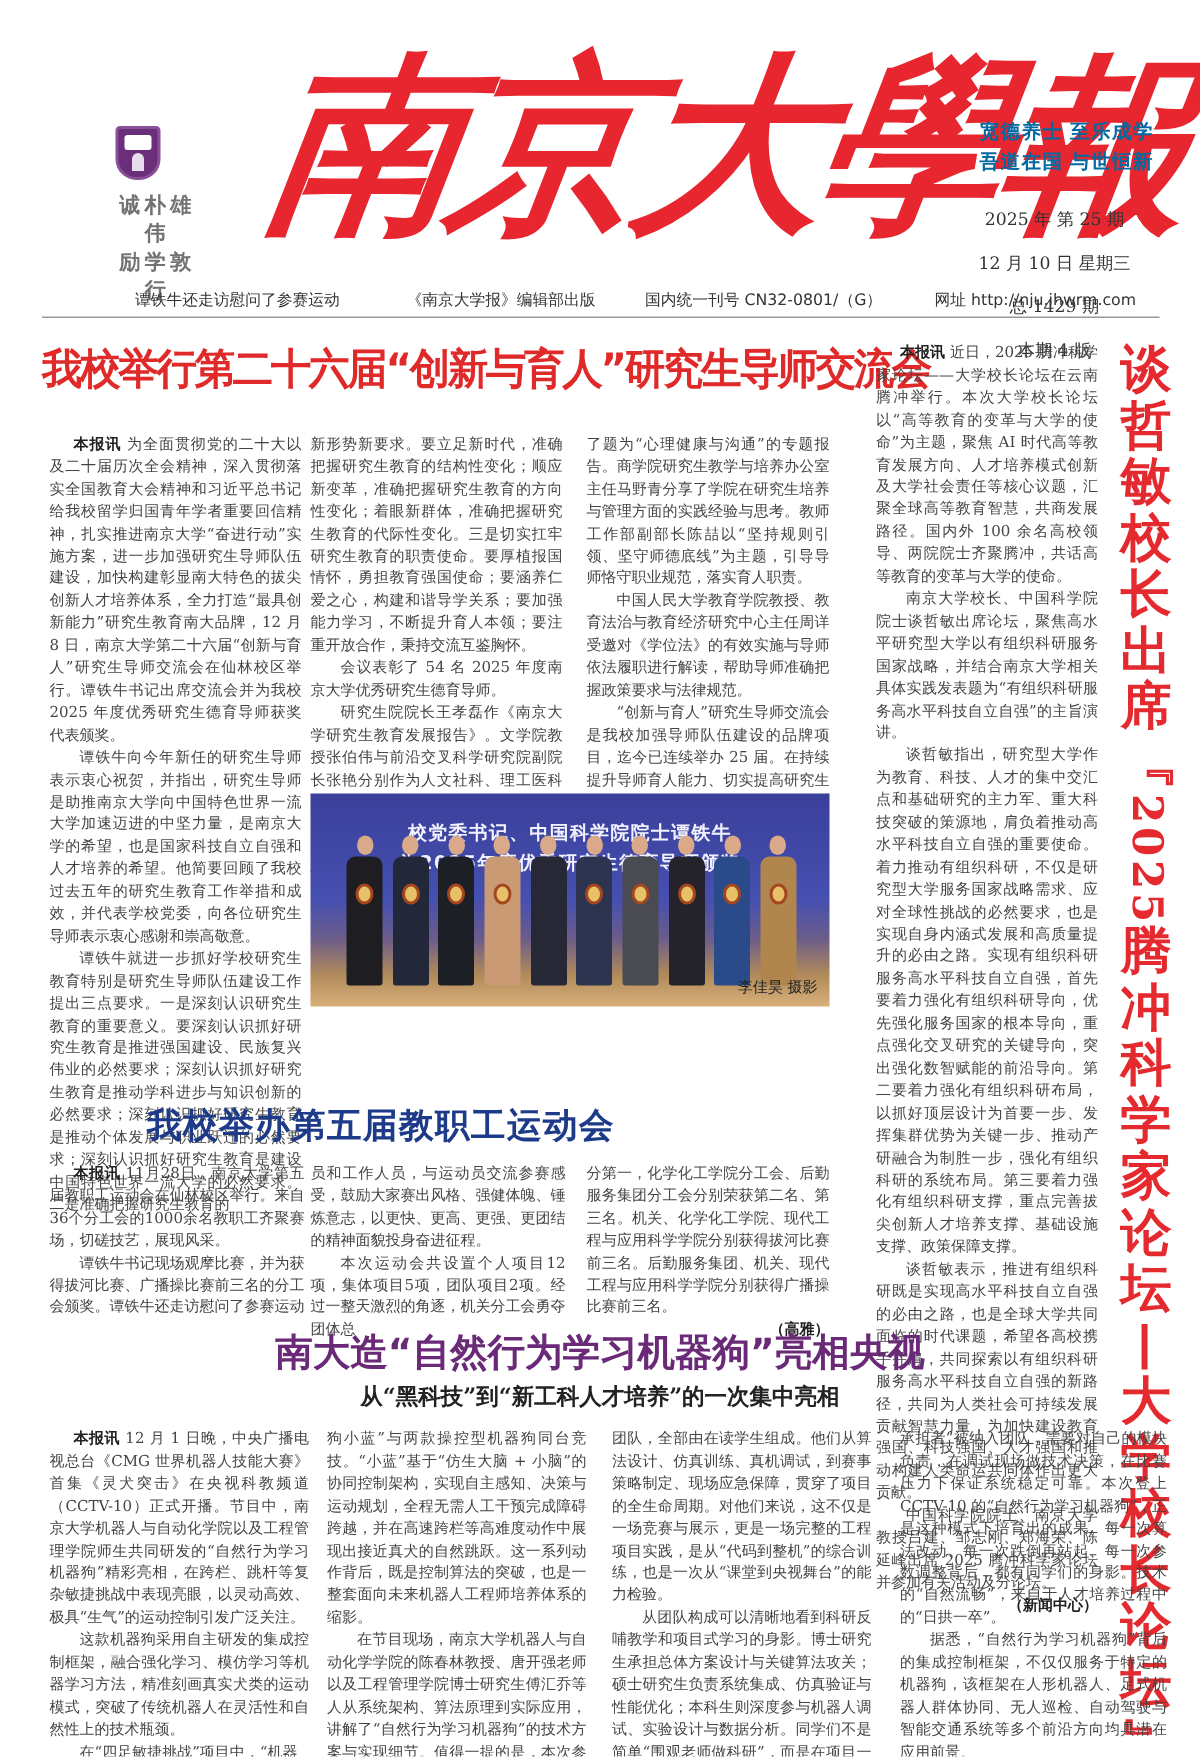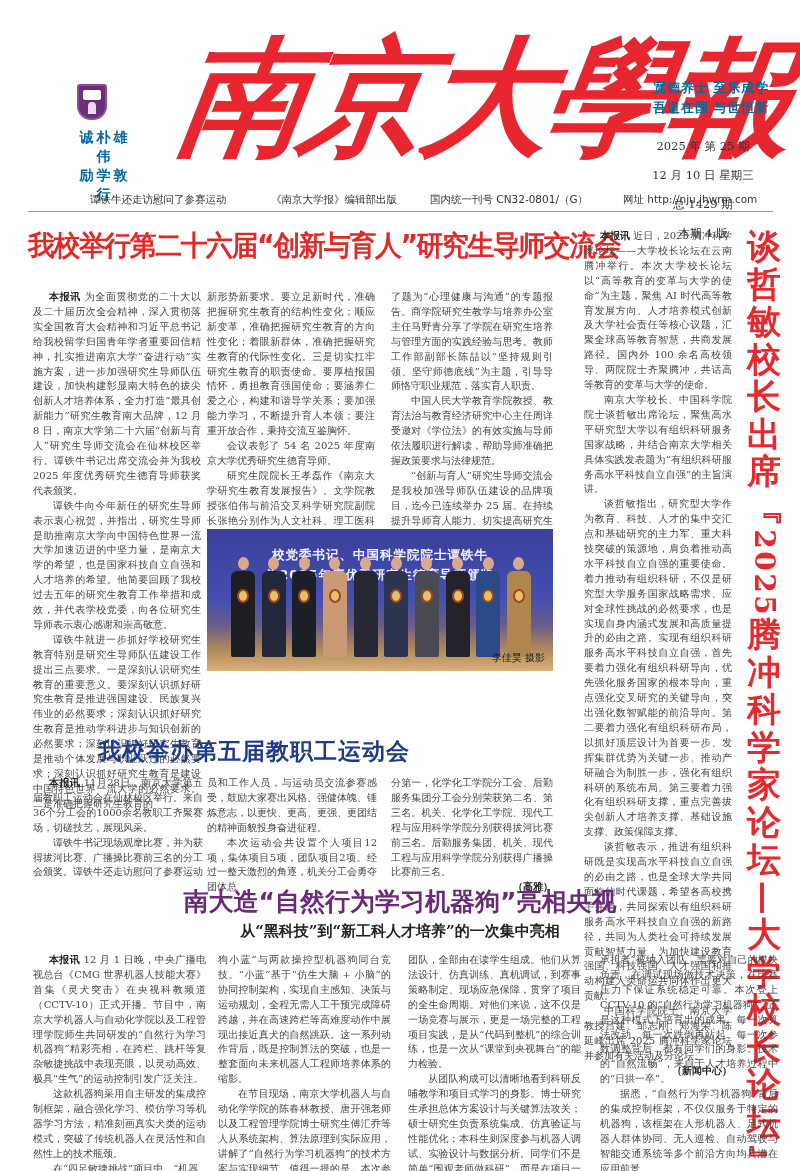--- a/index.html
+++ b/index.html
@@ -8,21 +8,21 @@
 
   
   .masthead { position: absolute; left: 0; top: 0; width: 800px; height: 215px; }
   .logo-block { position: absolute; left: 52px; top: 84px; width: 80px; text-align: center; }
   .crest { width: 30px; height: 36px; margin: 0 auto 8px; background: #6b2f7a; border: 2px solid #8a4f99;
            border-radius: 3px 3px 14px 14px; position: relative; }
   .crest::before { content: ""; position: absolute; left: 4px; top: 4px; width: 18px; height: 10px;
            background: #fff; border-radius: 2px; }
   .crest::after { content: ""; position: absolute; left: 9px; top: 16px; width: 8px; height: 12px;
            background: #e8dcef; border-radius: 4px 4px 0 0; }
-  .motto { font-family: "DejaVu Sans", sans-serif; font-weight: bold; color: #0369a1; font-size: 14px;
+  .motto { font-family: "DejaVu Sans", sans-serif; font-weight: bold; color: #737373; font-size: 14px;
            letter-spacing: 3px; line-height: 19px; margin-left: 26px; }
   .paper-title { position: absolute; left: 180px; top: 22px; font-family: "DejaVu Serif", serif;
            font-size: 128px; line-height: 150px; color: #e8262f; font-style: italic; font-weight: bold;
            letter-spacing: -6px; transform: skewX(-8deg); }
   .slogan { position: absolute; left: 653px; top: 78px; color: #0369a1; font-weight: bold;
            font-family: Liberation Serif, serif; font-size: 13px; line-height: 20px; letter-spacing: 1px; }
   .issue-info { position: absolute; left: 650px; top: 125px; width: 106px; text-align: center;
            font-size: 11.5px; line-height: 16px; color: #333; }
   .issue-info div { white-space: nowrap; margin-top: 13px; }
   .pub-line { position: absolute; left: 28px; top: 190px; width: 745px; height: 22px;

